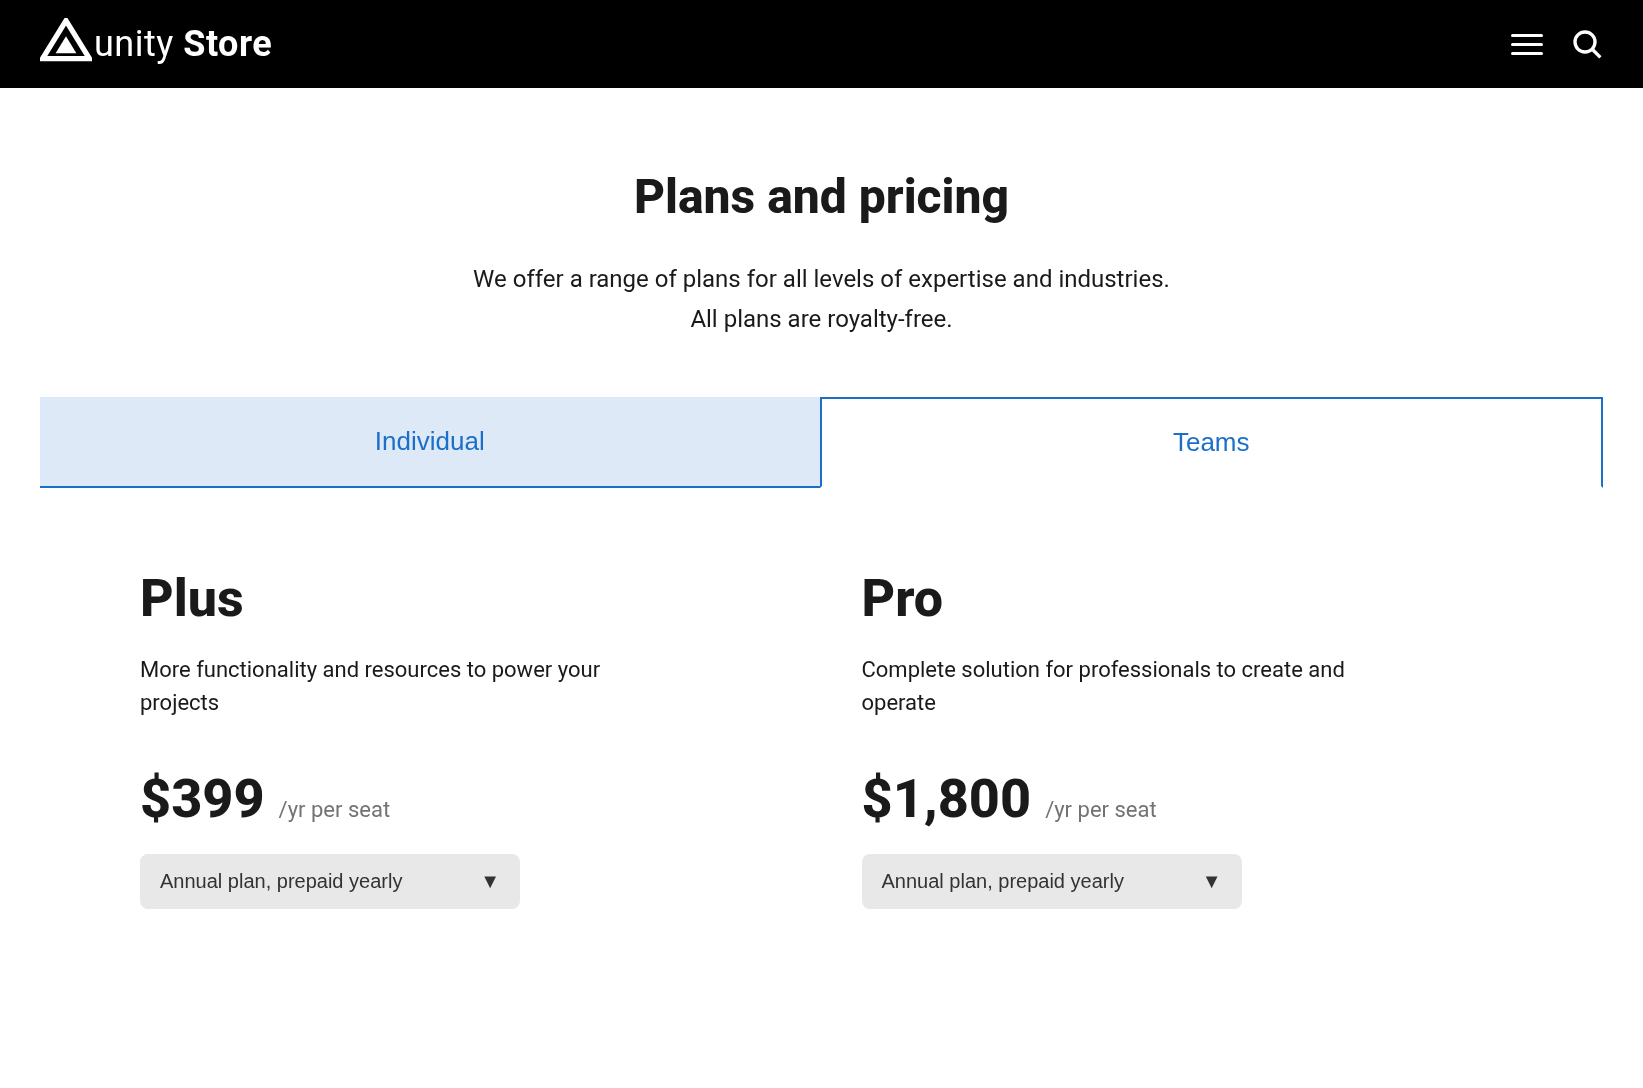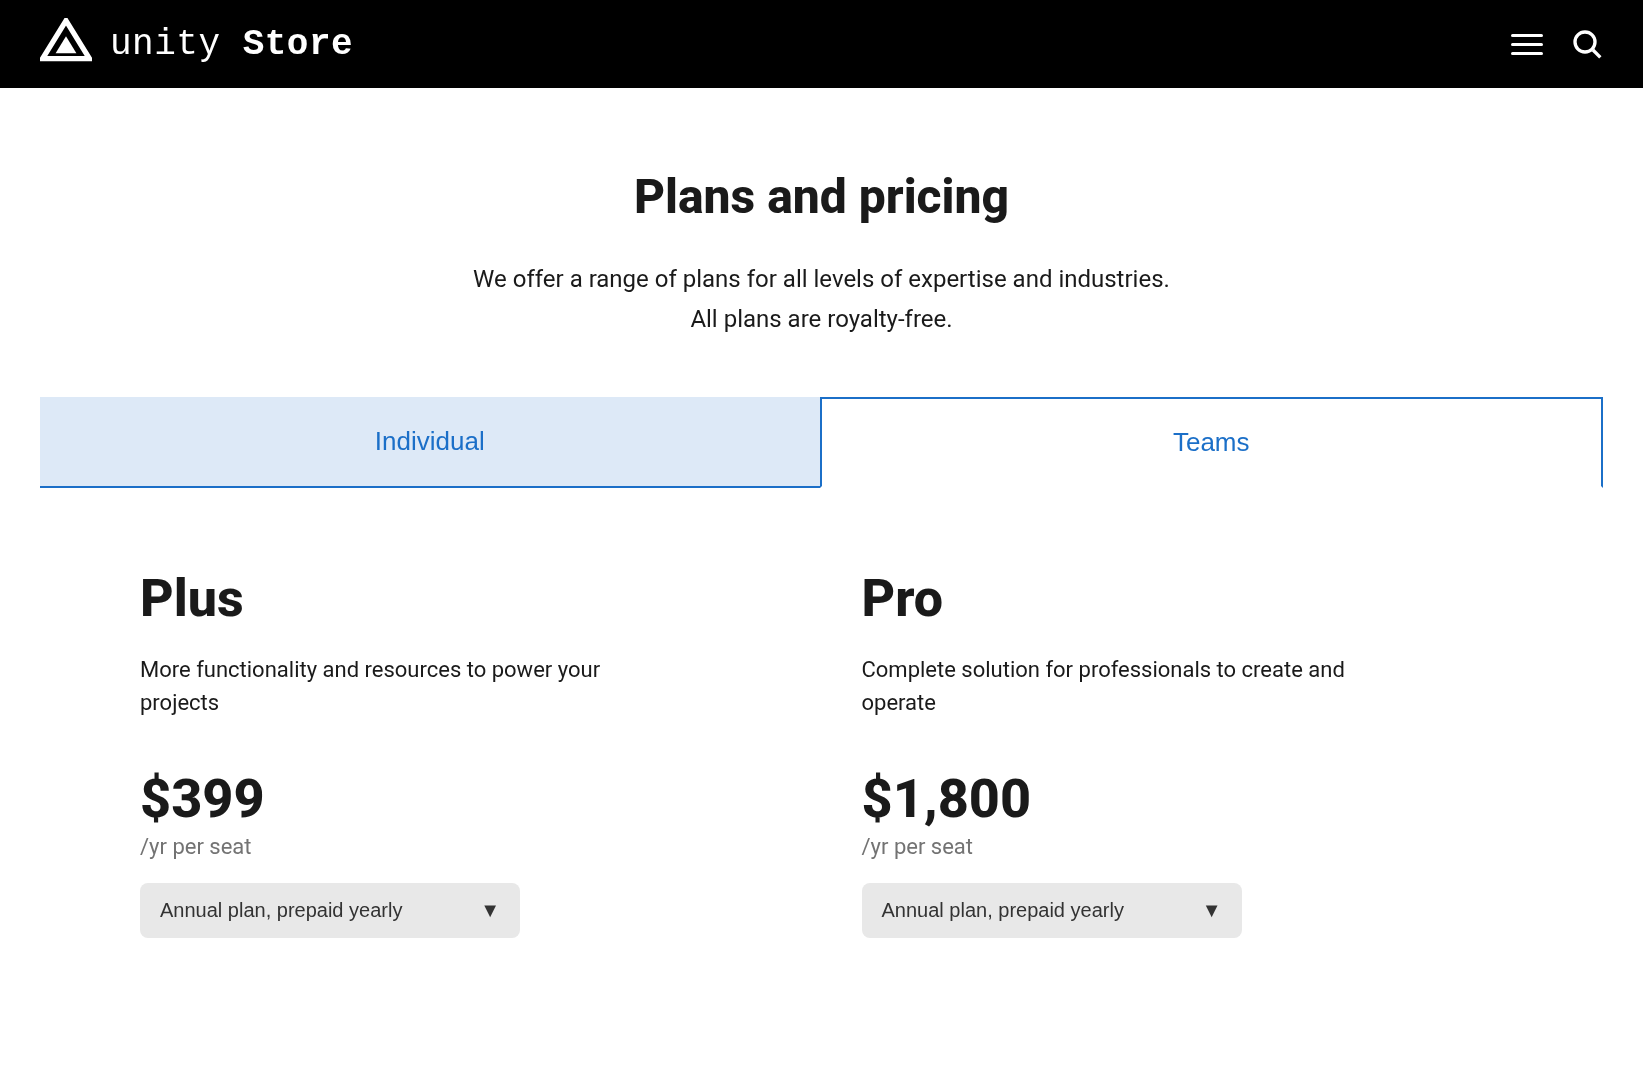--- a/index.html
+++ b/index.html
@@ -21,22 +21,21 @@
       height: 88px;
       display: flex;
       align-items: center;
       justify-content: space-between;
       padding: 0 40px;
     }
 
     .header-logo {
       display: flex;
       align-items: center;
-      gap: 18px;
-      font-family: Liberation Mono, monospace;
+      gap: 2px;
     }
 
     .header-logo-text {
       color: #fff;
       font-size: 36px;
       font-weight: 400;
       letter-spacing: 0.5px;
     }
 
     .header-logo-text strong {
@@ -136,23 +135,22 @@
       font-size: 22px;
       color: #1a1a1a;
       line-height: 1.5;
       margin-bottom: 48px;
       max-width: 500px;
     }
 
     .plan-price {
       display: flex;
       align-items: baseline;
-      gap: 4px;
+      gap: 14px;
       margin-bottom: 24px;
-      flex-direction: column;
     }
 
     .plan-price-amount {
       font-size: 54px;
       font-weight: 800;
       color: #1a1a1a;
     }
 
     .plan-price-period {
       font-size: 22px;

